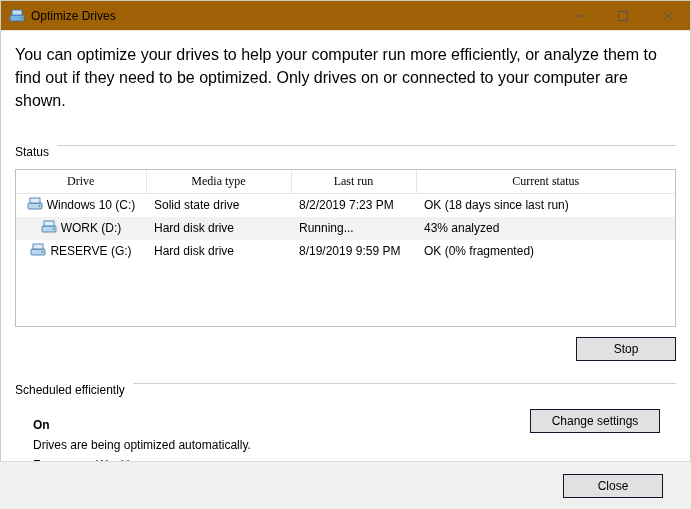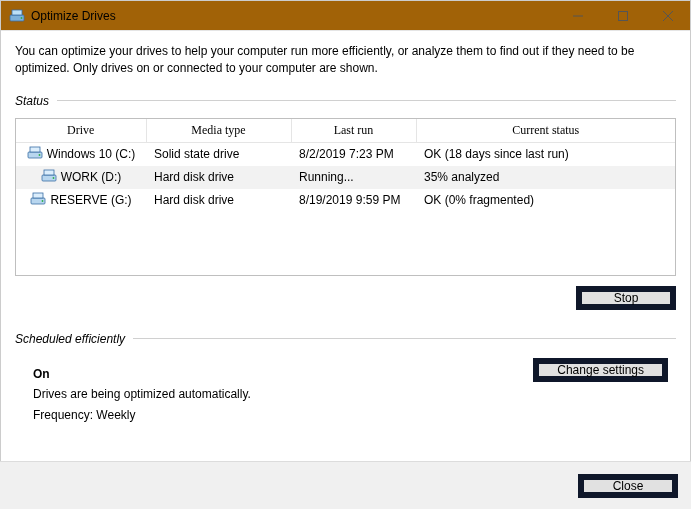--- a/index.html
+++ b/index.html
@@ -22,26 +22,25 @@
     border-bottom:1px solid #e5e5e5;
     position:relative;
   }
   .titlebar .appicon { width:16px; height:16px; margin-right:6px; }
   .titlebar .title { font-size:12px; color:#000; }
   .winbtns { position:absolute; right:0; top:0; height:30px; display:flex; }
   .winbtn { width:45px; height:30px; display:flex; align-items:center; justify-content:center; color:#555; }
   .winbtn svg { width:10px; height:10px; display:block; }
   
   .client { padding:12px 14px 0 14px; }
-  .desc { font-size:12px; color:#000; line-height:1.45; margin-bottom:16px; }
+  .desc { font-size:16px; color:#000; line-height:1.45; margin-bottom:32px; }
   .section-head {
-    display:flex; align-items:center;
+    display:flex; align-items:flex-start;
     margin-bottom:10px;
     color:#000;
-    font-style:italic;
   }
   .section-head .lbl { font-size:12px; padding-right:8px; white-space:nowrap; }
   .section-head .rule { flex:1; height:1px; background:#d0d0d0; }
   
   .table-wrap {
     border:1px solid #bfbfbf;
     background:#fff;
     height:158px;
     overflow:hidden;
   }
@@ -67,38 +66,38 @@
   .drive-cell svg { width:16px; height:16px; flex:none; }
   
   .btn-row { display:flex; justify-content:flex-end; gap:8px; margin-top:10px; }
   .btn {
     min-width:100px;
     height:24px;
     padding:0 18px;
     font-size:12px;
     font-family:inherit;
     background:#e1e1e1;
-    border:6px solid #0f172a;
+    border:1px solid #0f172a;
     cursor:pointer;
     display:inline-flex; align-items:center; justify-content:center;
   }
   
   .sched { margin-top:22px; }
   .sched-body { padding:8px 0 0 18px; font-size:12px; line-height:1.7; position:relative; }
   .sched-body .state { font-weight:700; }
-  .sched-btn-host { position:absolute; right:8px; top:2px; }
+  .sched-btn-host { position:absolute; right:16px; top:2px; }
   
   .footer {
     position:absolute;
     left:0; right:0; bottom:0;
     height:48px;
     background:#f0f0f0;
     border-top:1px solid #dcdcdc;
     display:flex; align-items:center; justify-content:flex-end;
-    padding-right:13px;
+    padding-right:28px;
   }
 </style>
 </head>
 <body>
 
 <div class="titlebar">
   <span class="appicon">
     <svg viewBox="0 0 16 16">
       <rect x="1" y="7" width="14" height="6" rx="1" fill="#7db0da" stroke="#3a6ea5" stroke-width="0.8"></rect>
       <rect x="3" y="2" width="10" height="5" fill="#bcdff7" stroke="#3a6ea5" stroke-width="0.8"></rect>
@@ -171,21 +170,21 @@
                 <span><svg viewBox="0 0 16 16">
   <rect x="1" y="7" width="14" height="6" rx="1" fill="#b8d6ef" stroke="#3a6ea5" stroke-width="0.8"></rect>
   <rect x="3" y="2" width="10" height="5" fill="#dceefc" stroke="#3a6ea5" stroke-width="0.8"></rect>
   <circle cx="12.5" cy="10" r="0.9" fill="#2bb04a"></circle>
 </svg></span>
                 <span>WORK (D:)</span>
               </span>
             </td>
             <td>Hard disk drive</td>
             <td>Running...</td>
-            <td>35% analyzed</td>
+            <td>43% analyzed</td>
           </tr>
           <tr>
             <td>
               <span class="drive-cell">
                 <span><svg viewBox="0 0 16 16">
   <rect x="1" y="7" width="14" height="6" rx="1" fill="#b8d6ef" stroke="#3a6ea5" stroke-width="0.8"></rect>
   <rect x="3" y="2" width="10" height="5" fill="#dceefc" stroke="#3a6ea5" stroke-width="0.8"></rect>
   <circle cx="12.5" cy="10" r="0.9" fill="#2bb04a"></circle>
 </svg></span>
                 <span>RESERVE (G:)</span>

